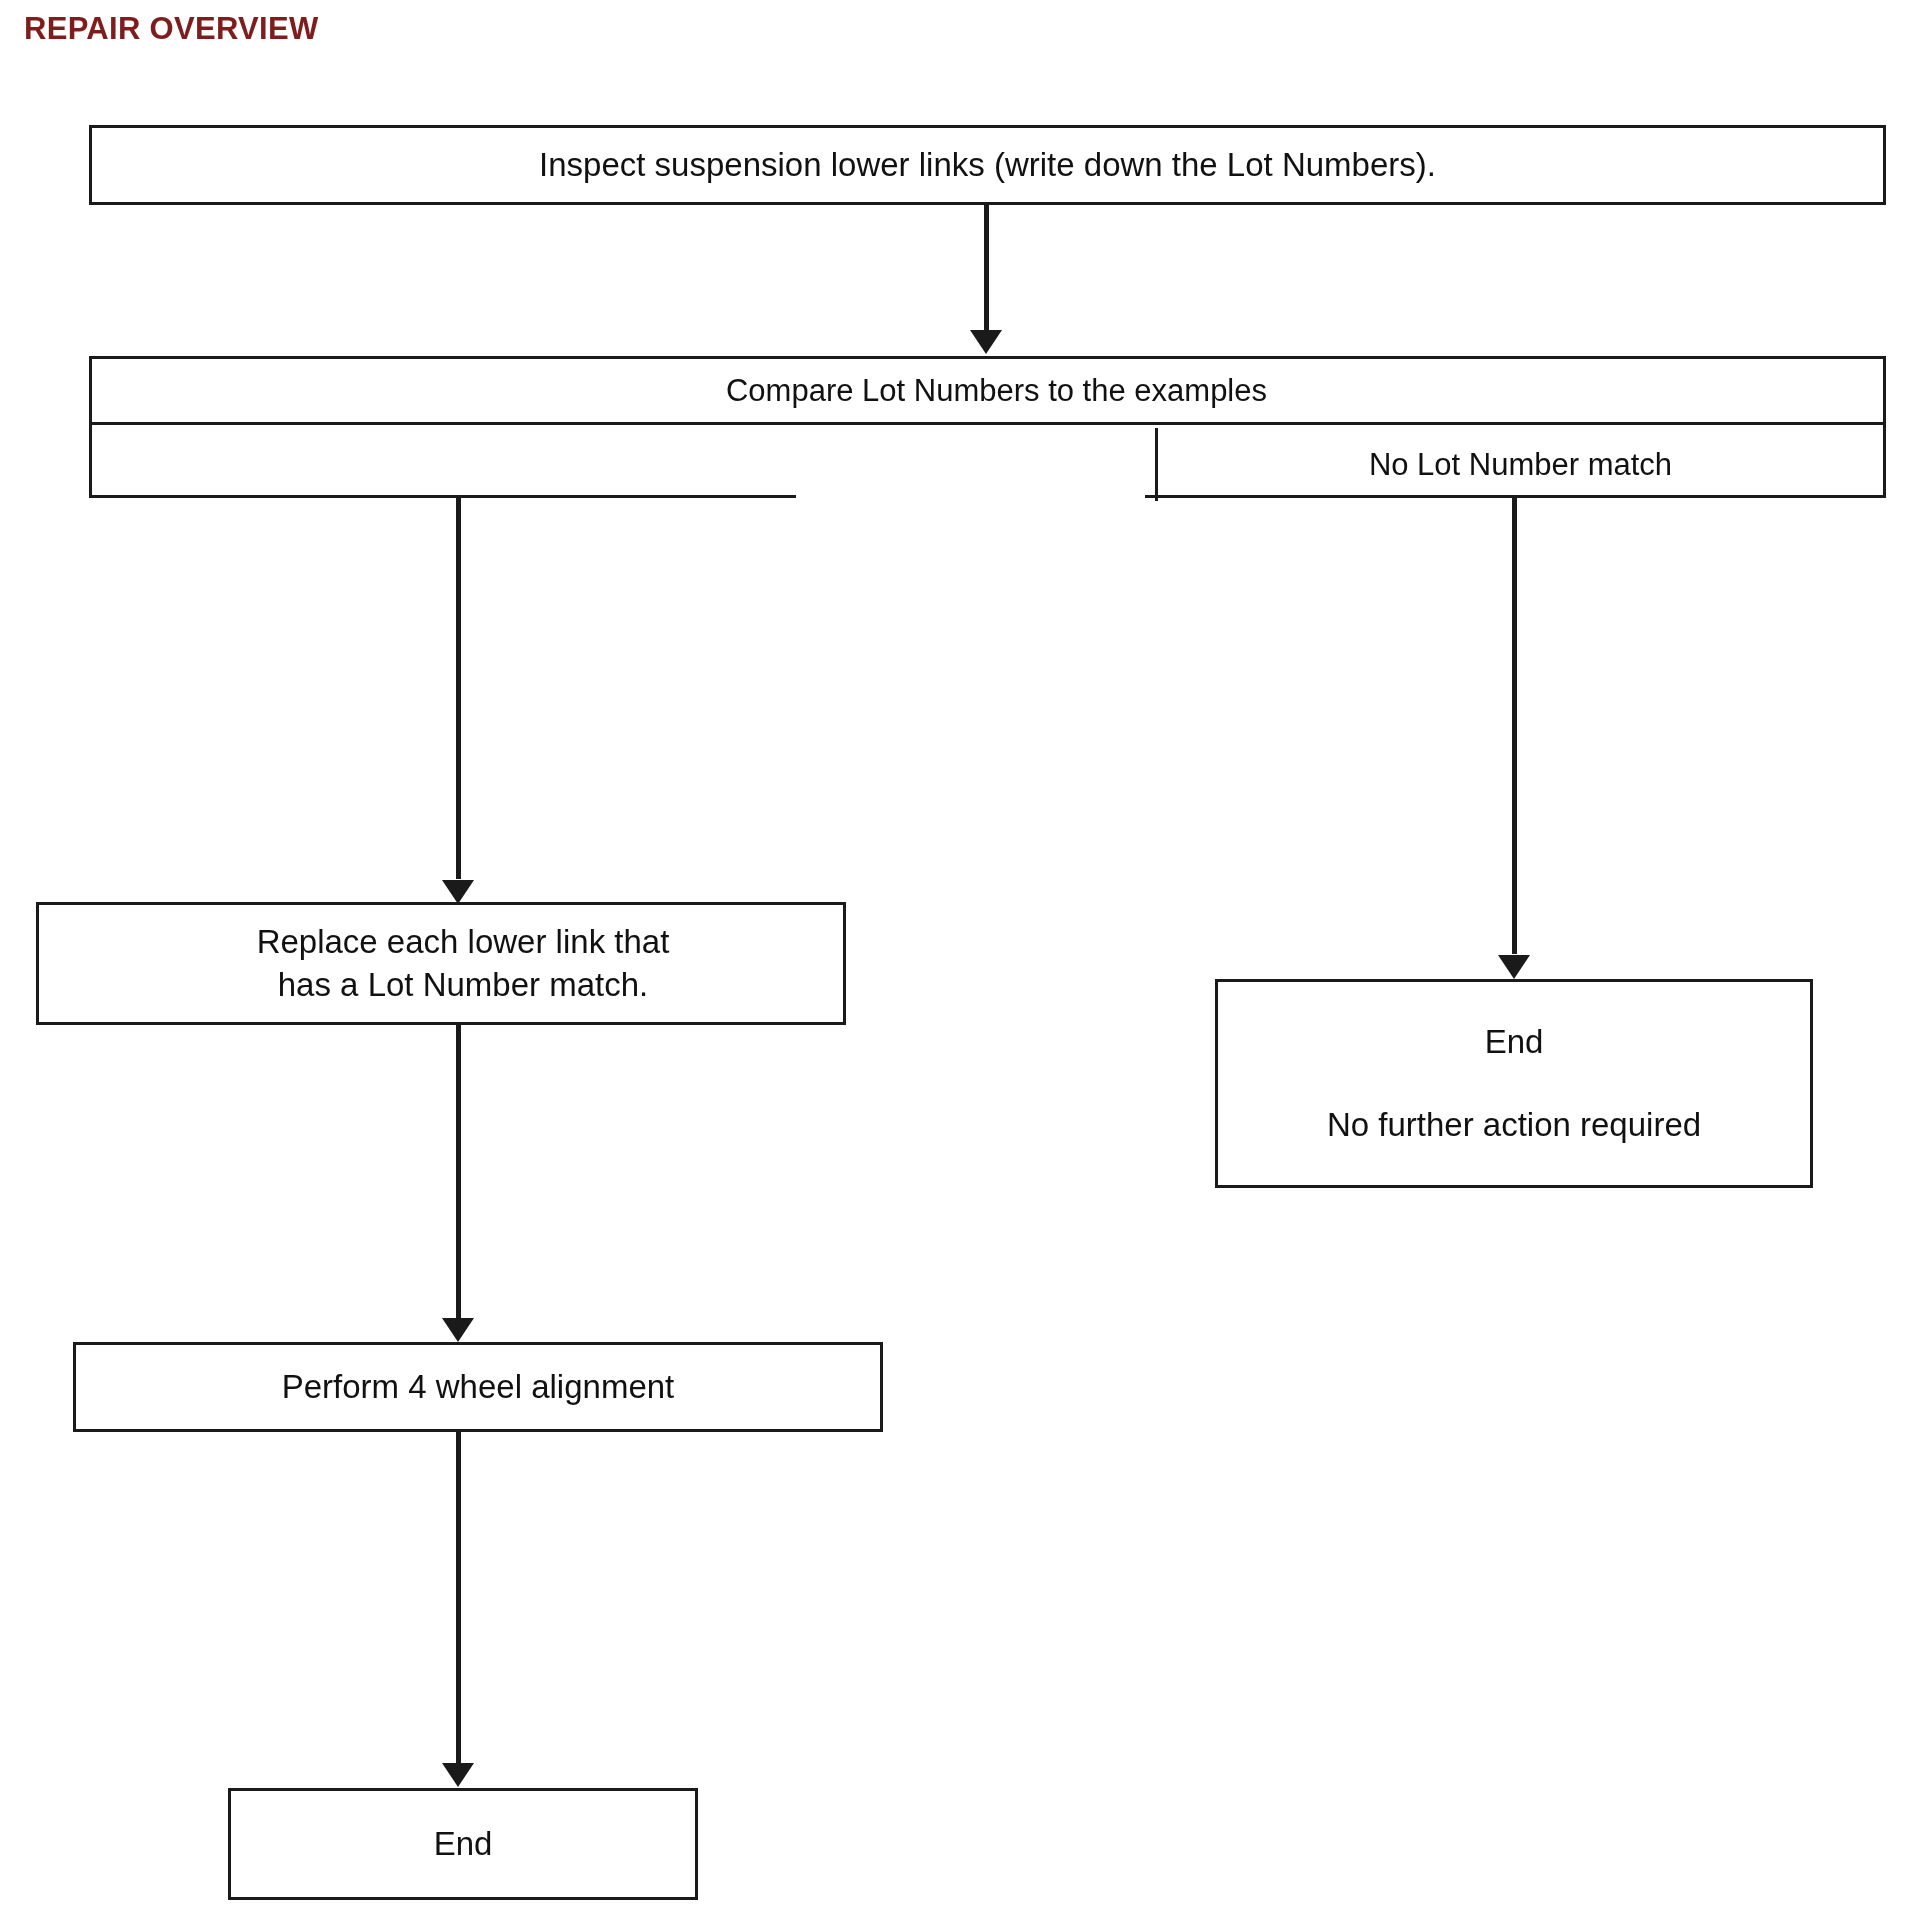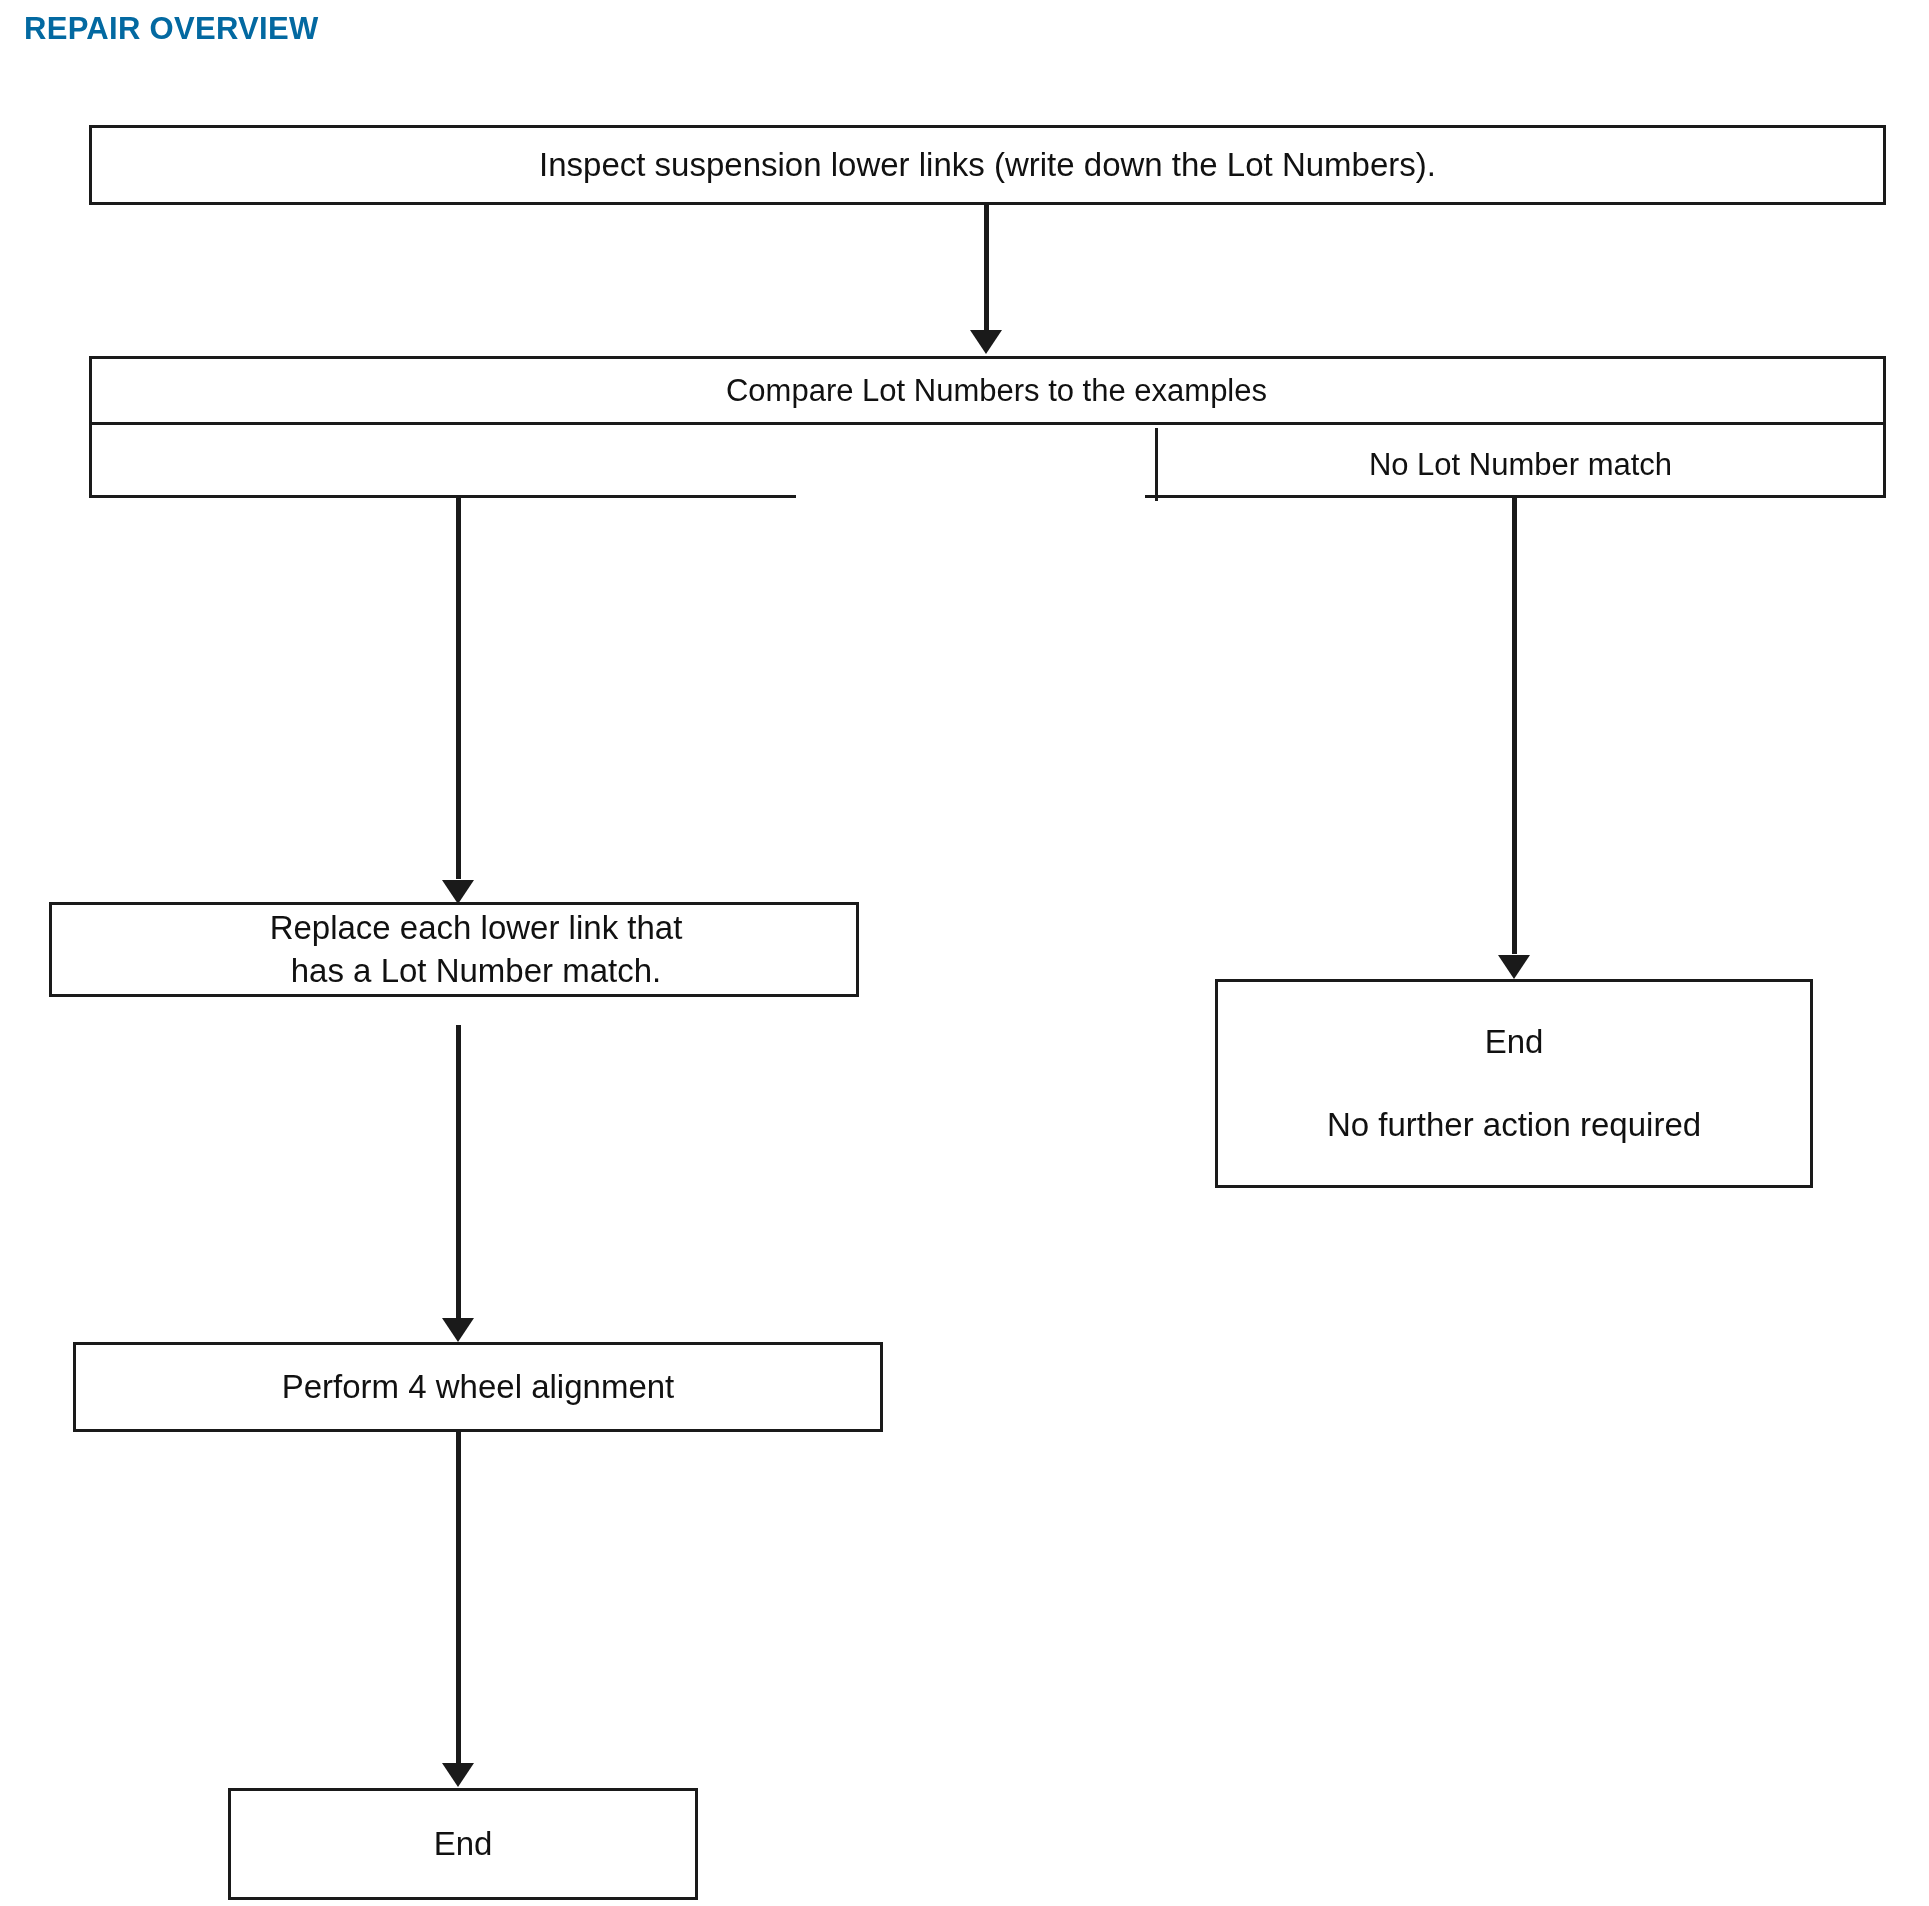--- a/index.html
+++ b/index.html
@@ -23,21 +23,21 @@
   }
 
   
   .page-title {
     position: absolute;
     left: 24px;
     top: 11.2px;
     font-size: 31px;
     font-weight: bold;
     letter-spacing: 0.3px;
-    color: #0369a1;
+    color: #7f1d1d;
     white-space: nowrap;
   }
 
   
   .node {
     position: absolute;
     box-sizing: border-box;
     border: 3.7px solid #1a1a1a;
     background: #ffffff;
     display: flex;
@@ -146,21 +146,21 @@
   </div>
 
   <div class="gap-mask" style="left:796px; top:491px; width:349px; height:13px;"></div>
 
   <div class="conn" style="left:456px; top:498px; height:381px;"></div>
   <div class="arrowhead" style="left:442px; top:880px;"></div>
 
   <div class="conn" style="left:1512px; top:498px; height:456px;"></div>
   <div class="arrowhead" style="left:1498px; top:955px;"></div>
 
-  <div class="node" style="left:49px; top:902px; width:810px; height:95px;padding-left:44px;">
+  <div class="node" style="left:36px; top:902px; width:810px; height:123px;padding-left:44px;">
     <span class="line">Replace each lower link that</span>
     <span class="line">has a Lot Number match.</span>
   </div>
 
   <div class="node" style="left:1215px; top:979px; width:598px; height:209px;">
     <span class="line" style="margin-bottom:41px;">End</span>
     <span class="line">No further action required</span>
   </div>
 
   <div class="conn" style="left:456px; top:1025px; height:293px;"></div>

